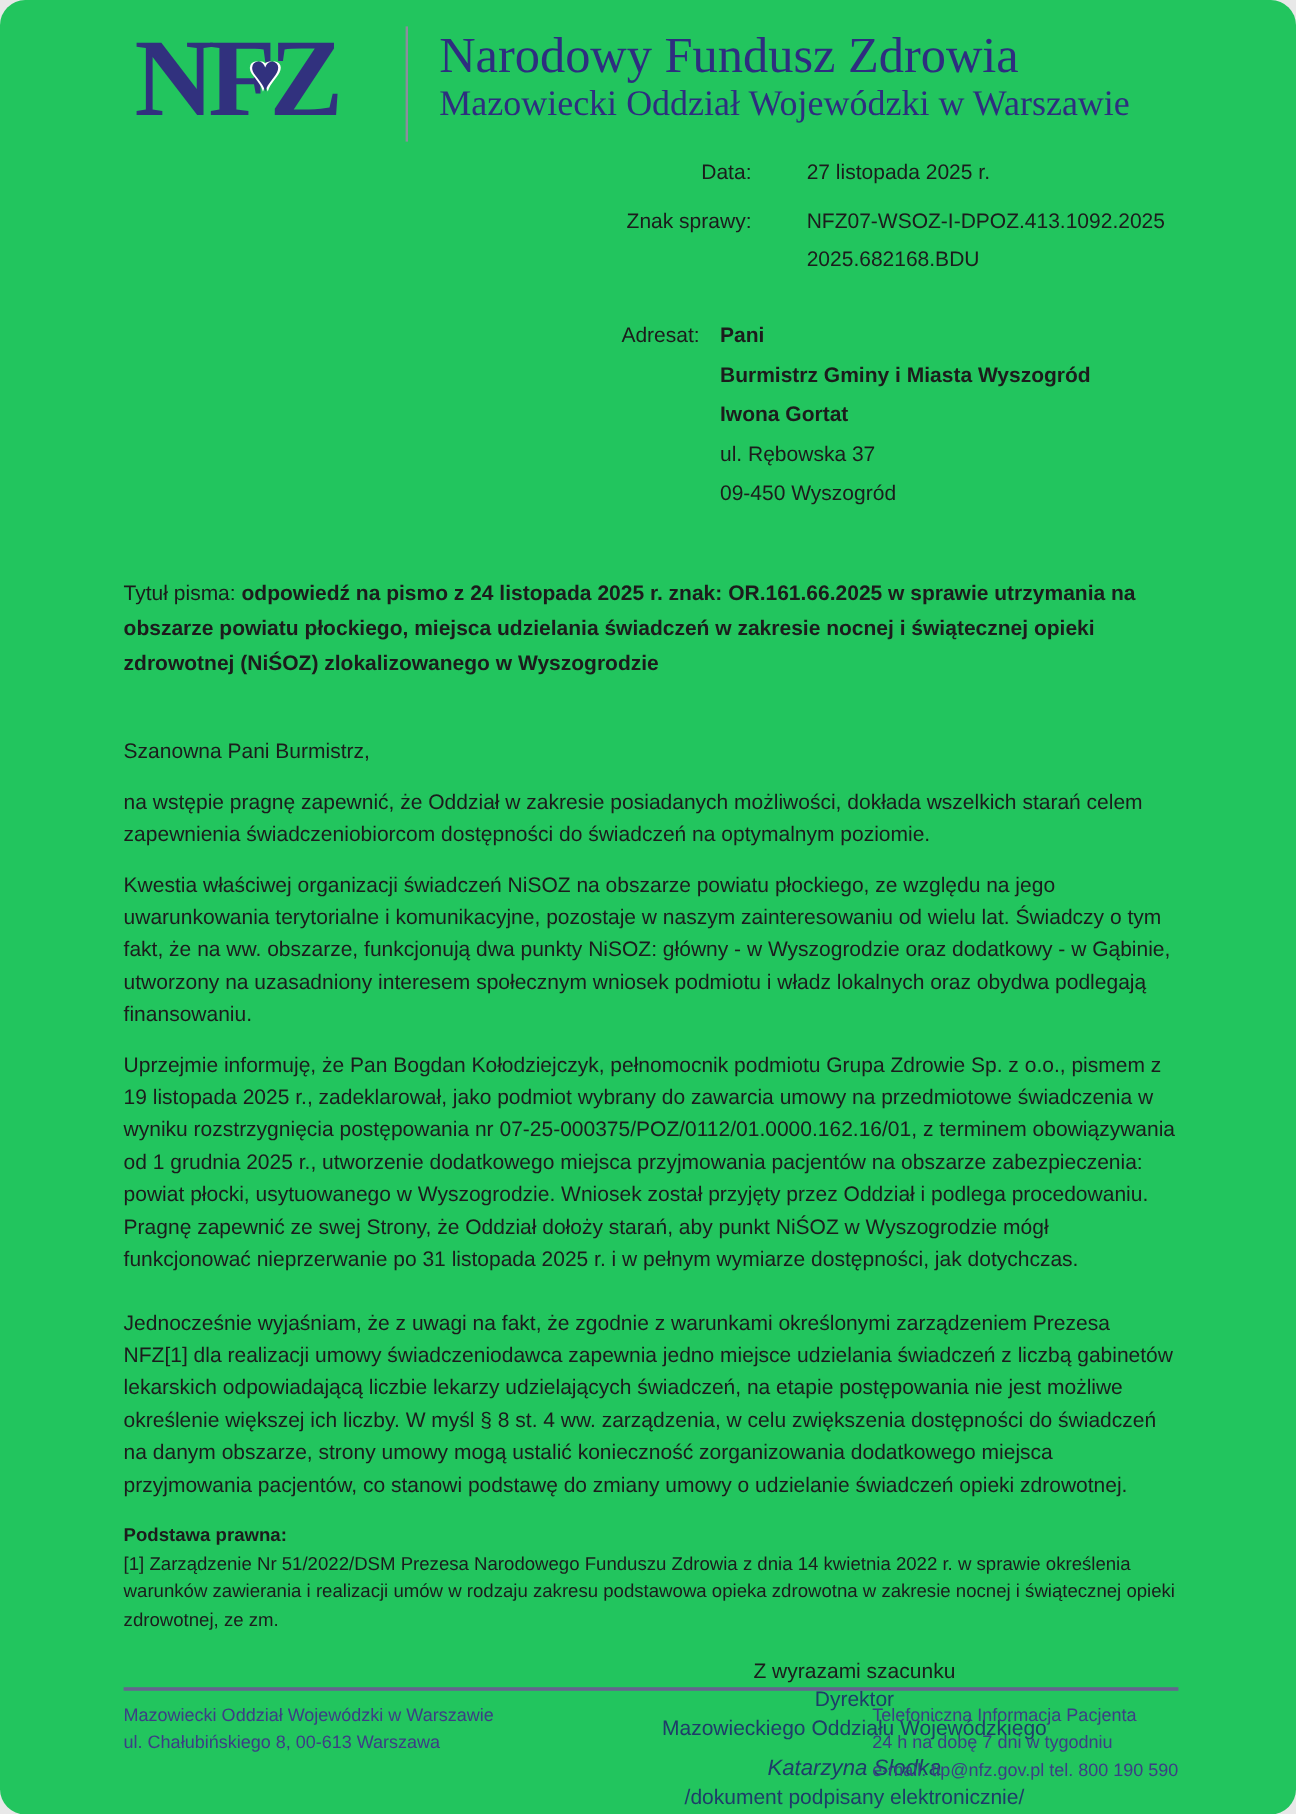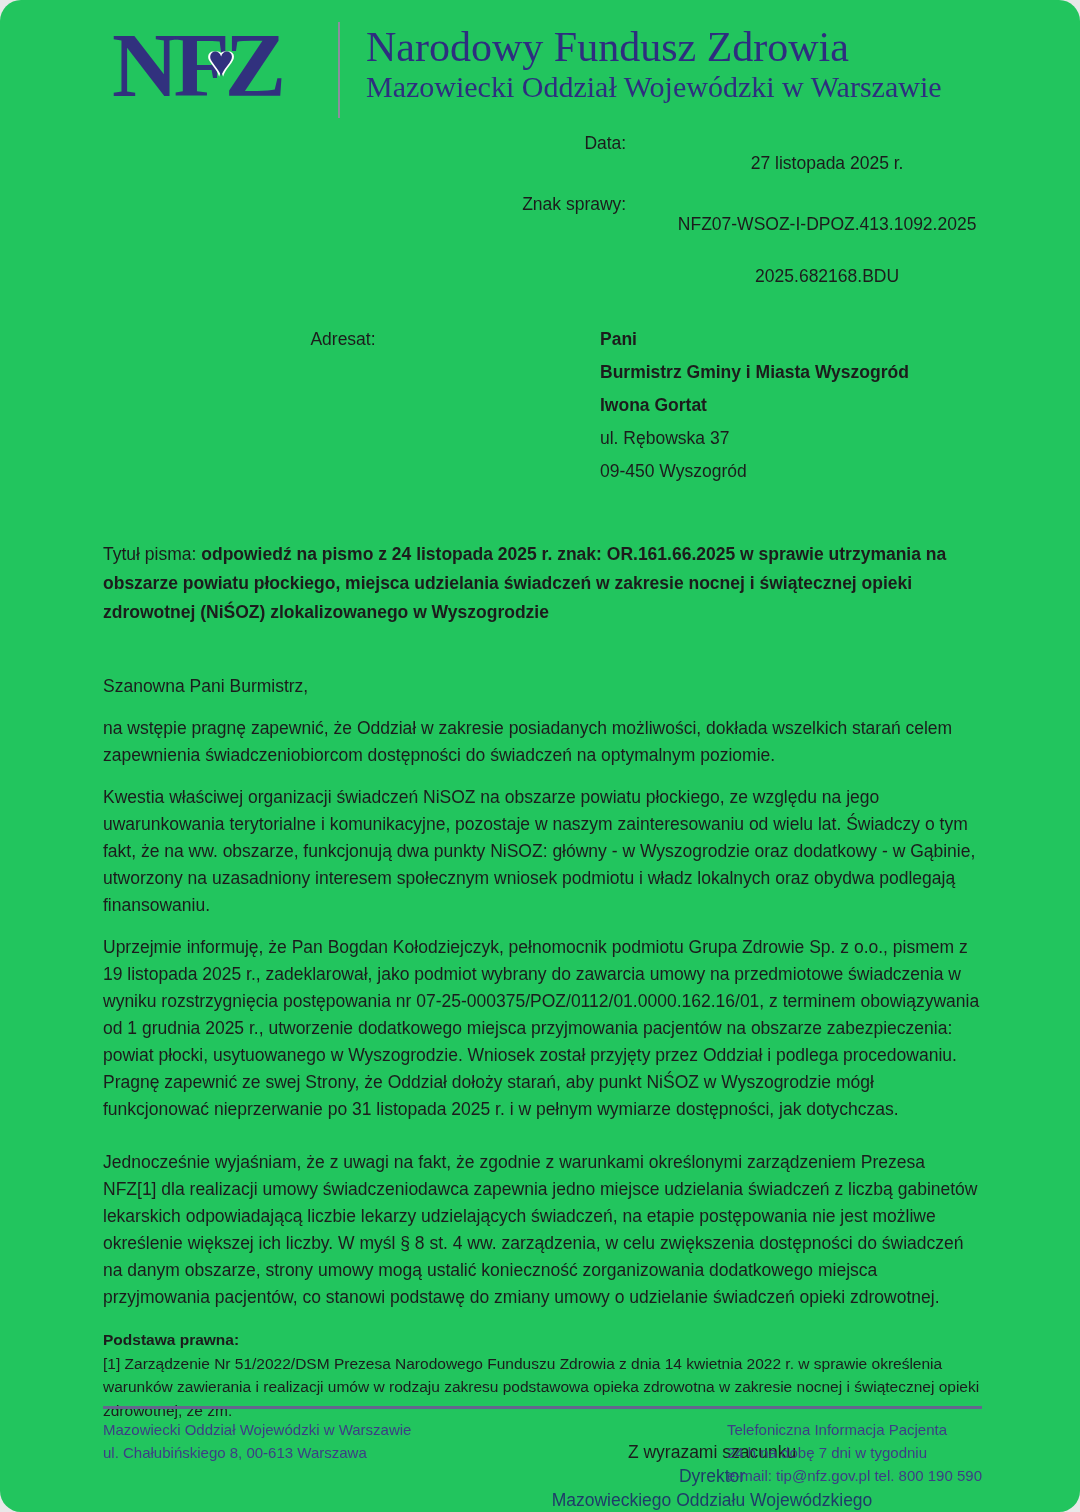--- a/index.html
+++ b/index.html
@@ -58,25 +58,25 @@
     font-size:30px; line-height:34px;
     color:#2e2e7f;
   }
 
   
   .meta { margin-top:10px; font-size:17.5px; line-height:22px; }
   .meta-row { display:flex;gap:46px; }
   .meta-row.gap { margin-top:19px; }
   .meta-row + .meta-row.plain { margin-top:10px; }
   .meta-label { width:554px; text-align:right; }
-  .meta-value { width:328px; text-align:center;margin-top:20px; }
+  .meta-value { width:328px; text-align:left; }
 
   
   .addr { display:flex; margin-top:36px; font-size:17.5px; line-height:33px; }
-  .addr-label { width:480px; text-align:center; padding-right:17px; flex:0 0 auto; }
+  .addr-label { width:480px; text-align:right; padding-right:17px; flex:0 0 auto; }
   .addr-lines { }
   .b { font-weight:bold; }
 
   
   .subject {
     margin:52px 0 0 0;
     font-size:17.5px; line-height:29px;
   }
   .subject .label { font-weight:normal; }
   .subject .text { font-weight:bold; }

